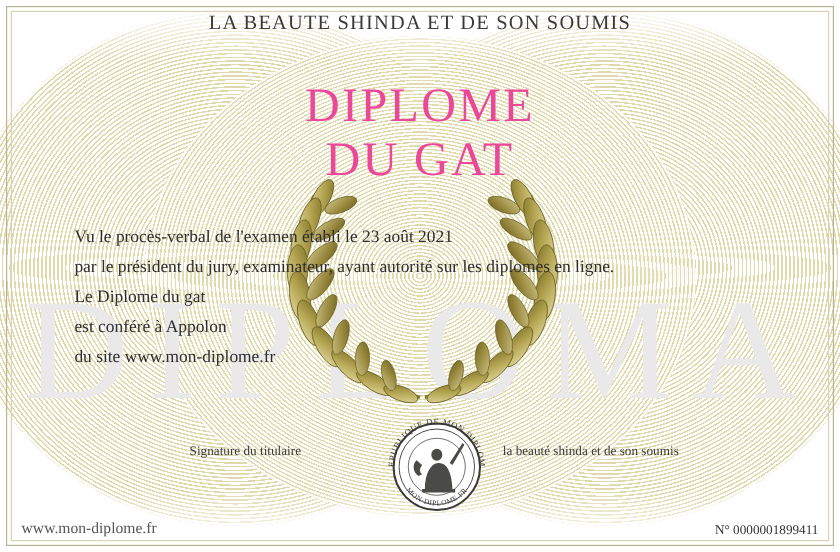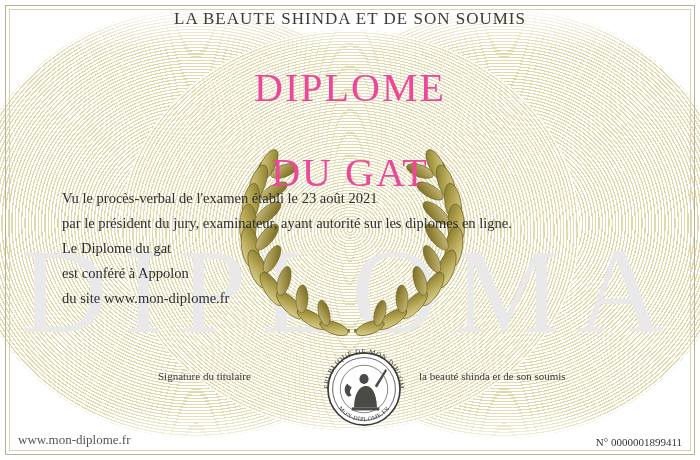--- a/index.html
+++ b/index.html
@@ -108,21 +108,21 @@
   .title {
     position: absolute;
     top: 66px;
     left: 0; right: 0;
     text-align: center;
     font-size: 40px;
     letter-spacing: 2px;
     line-height: 1.12;
     color: #ec4899;
   }
-  .title .line2 { display: block; margin-top: 40px; }
+  .title .line2 { display: block; }
 
   
   .wreath {
     position: absolute;
     left: 218px;
     top: 145px;
     width: 268px;
     height: 200px;
     pointer-events: none;
   }

